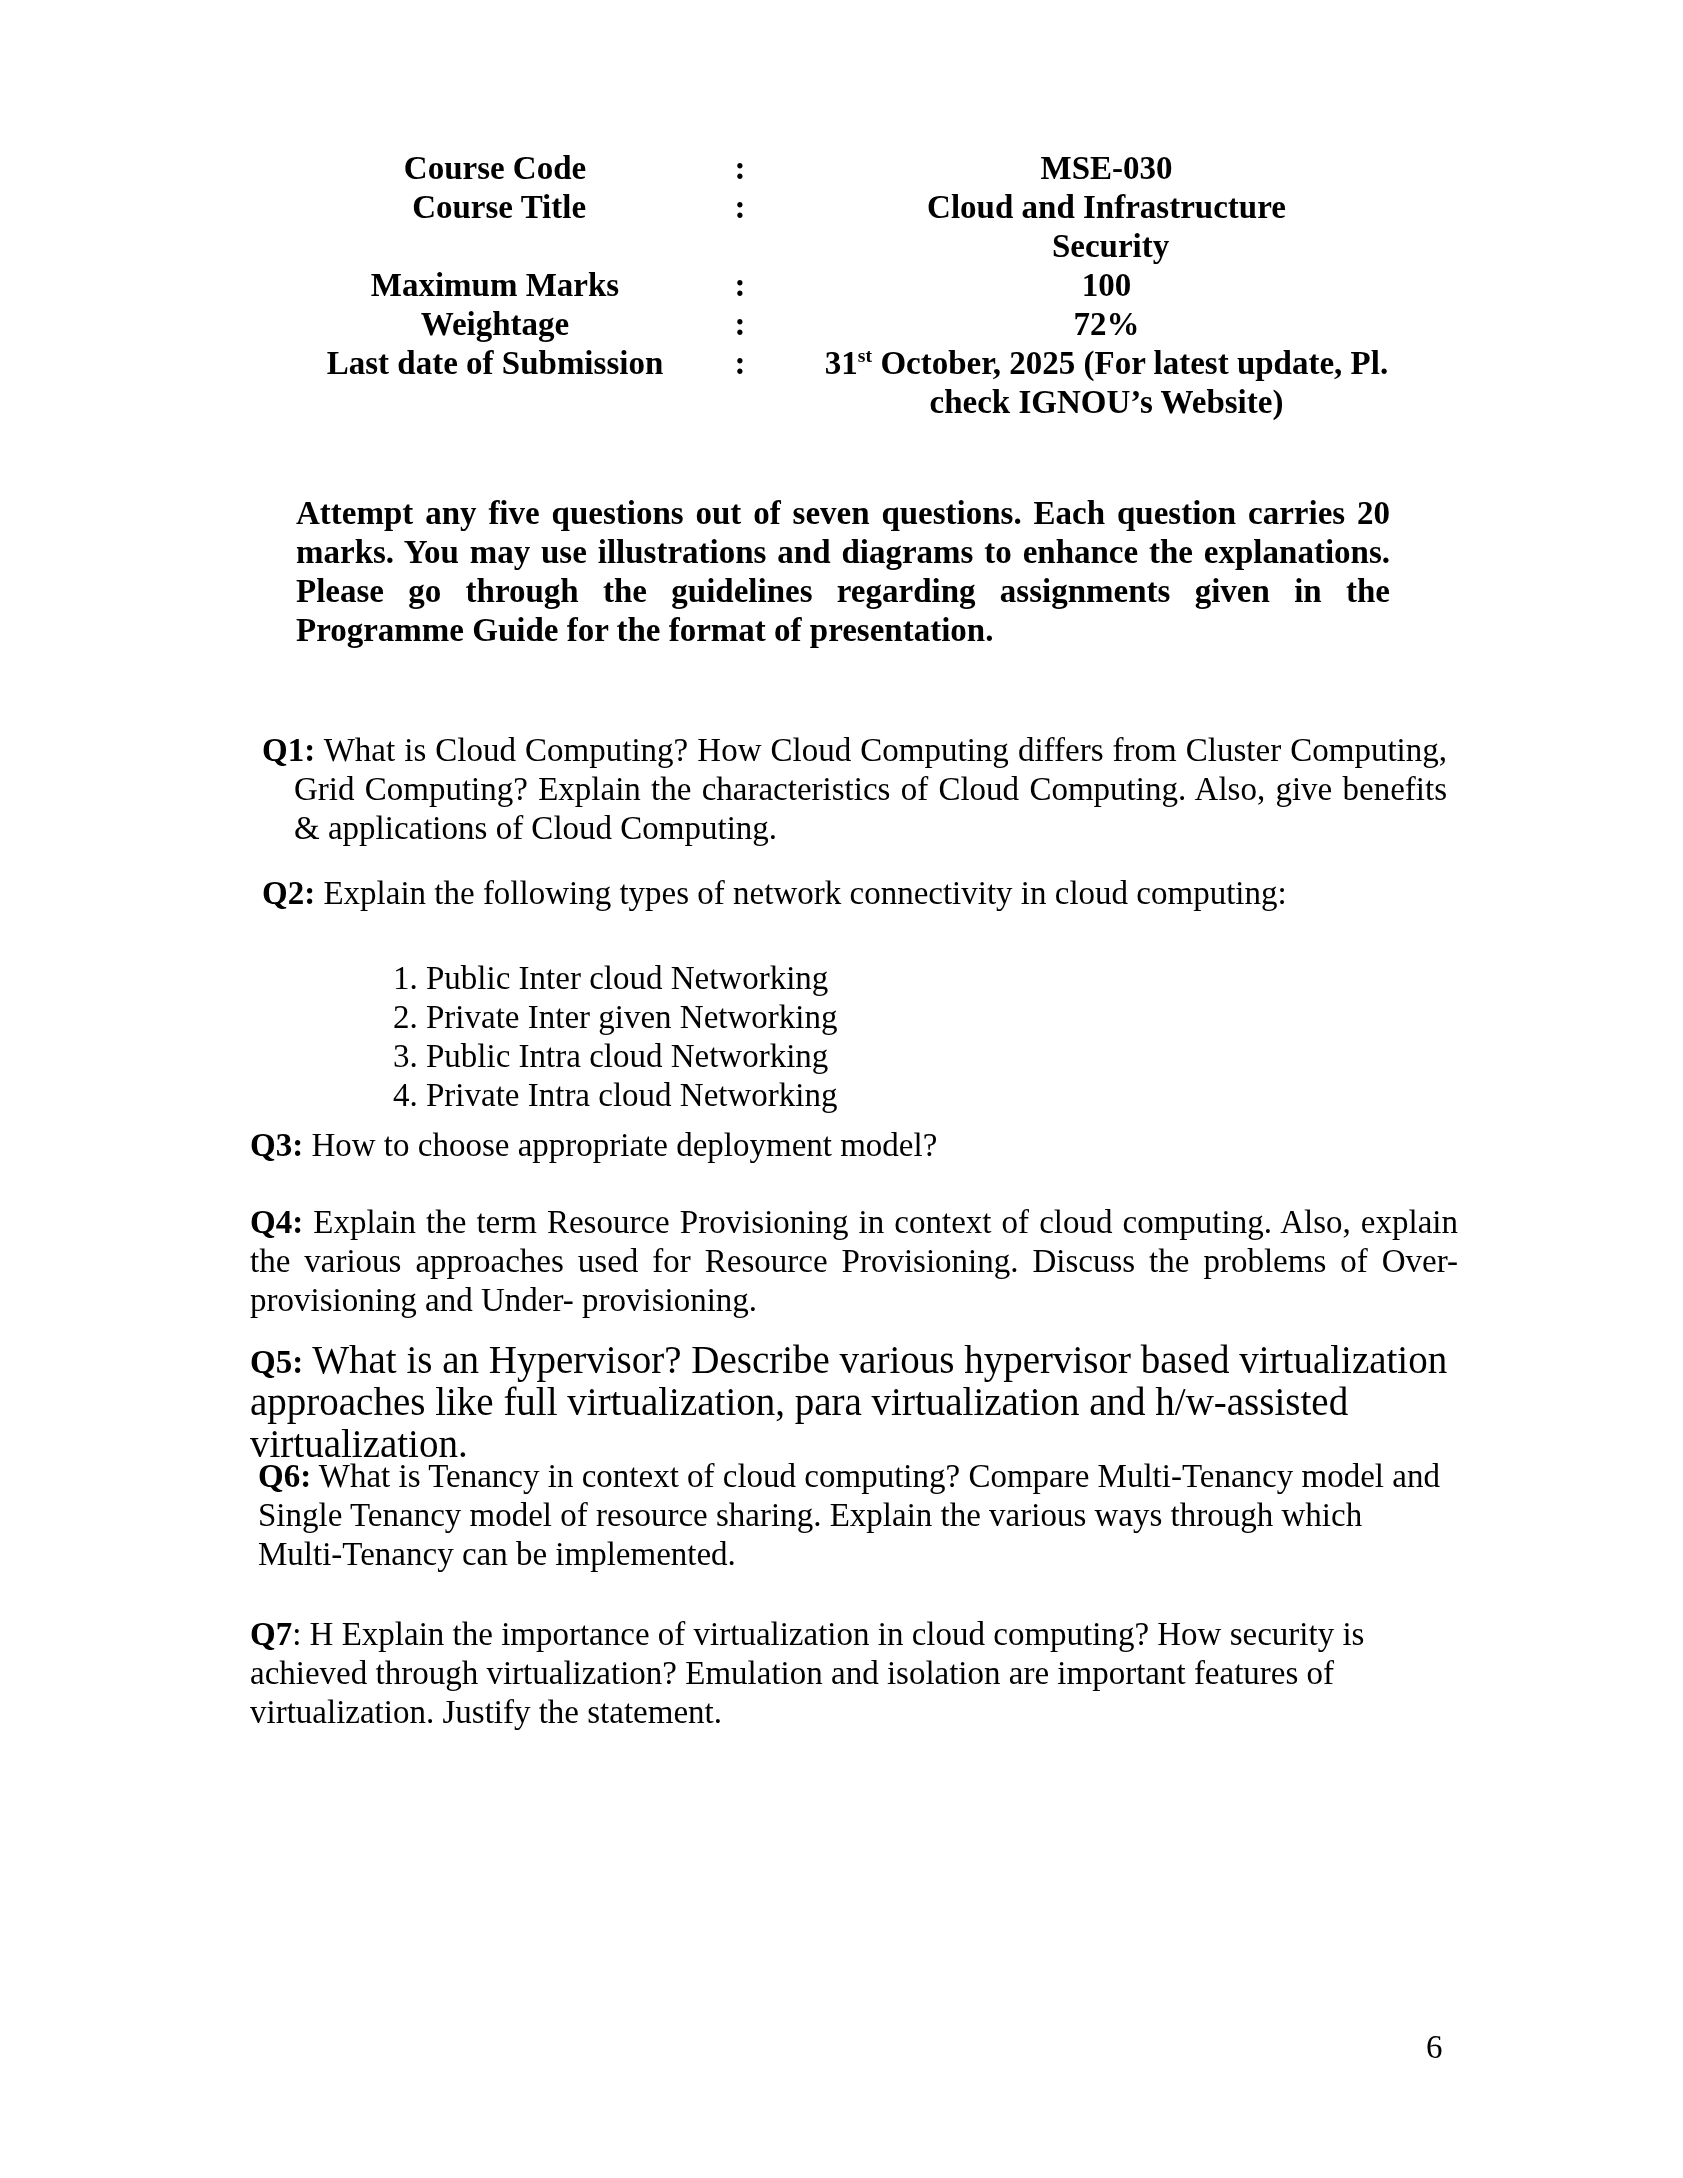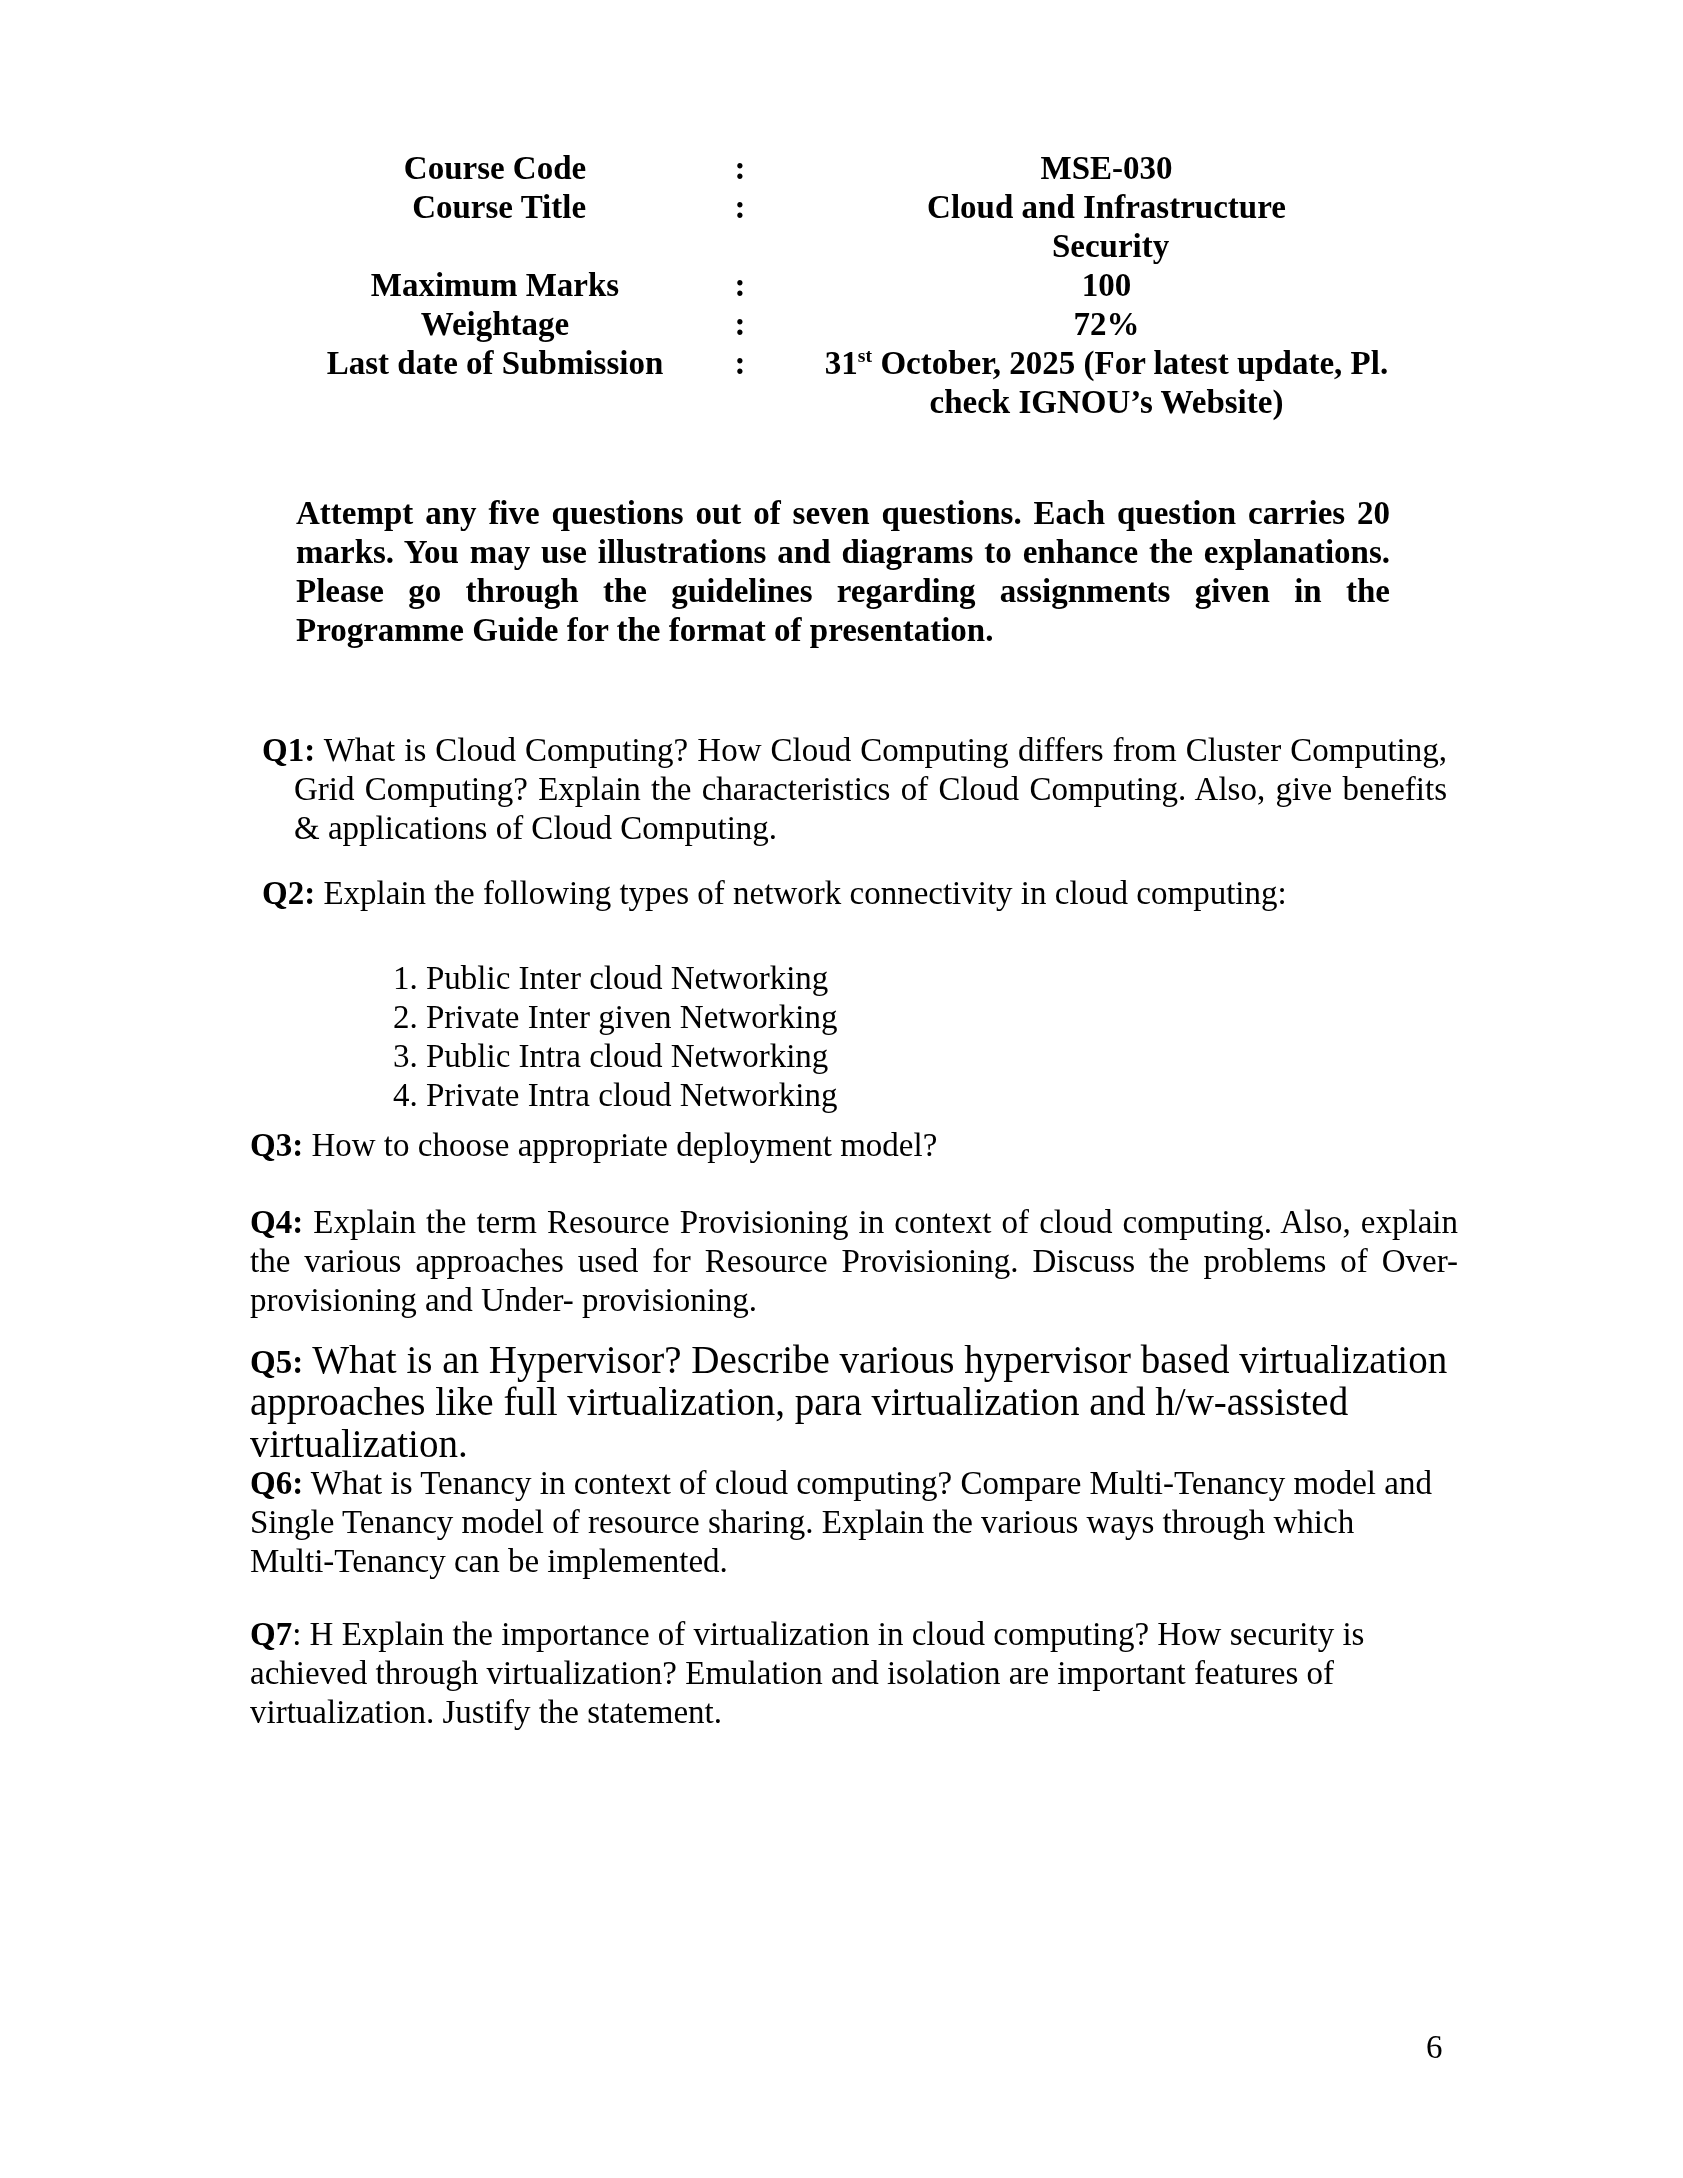--- a/index.html
+++ b/index.html
@@ -71,21 +71,21 @@
     left: 356px; top: 943px;
     margin: 16px;
     padding-left: 54px;
     list-style-type: decimal;
   }
   .q-list li { line-height: 39px; }
   .q3 { left: 250px; top: 1126px; width: 1208px; }
   .q4 { left: 250px; top: 1203px; width: 1208px; text-align: justify; }
   .q5 { left: 250px; top: 1340px; width: 1203px; }
   .q5 .q-body { font-size: 39px; }
-  .q6 { left: 250px; top: 1457px; width: 1193px; margin-top: 7px; }
+  .q6 { left: 258px; top: 1457px; width: 1193px; }
   .q7 { left: 250px; top: 1615px; width: 1193px; }
 
   
   .page-number {
     position: absolute;
     left: 1426px;
     top: 2028px;
   }
 </style>
 </head>

